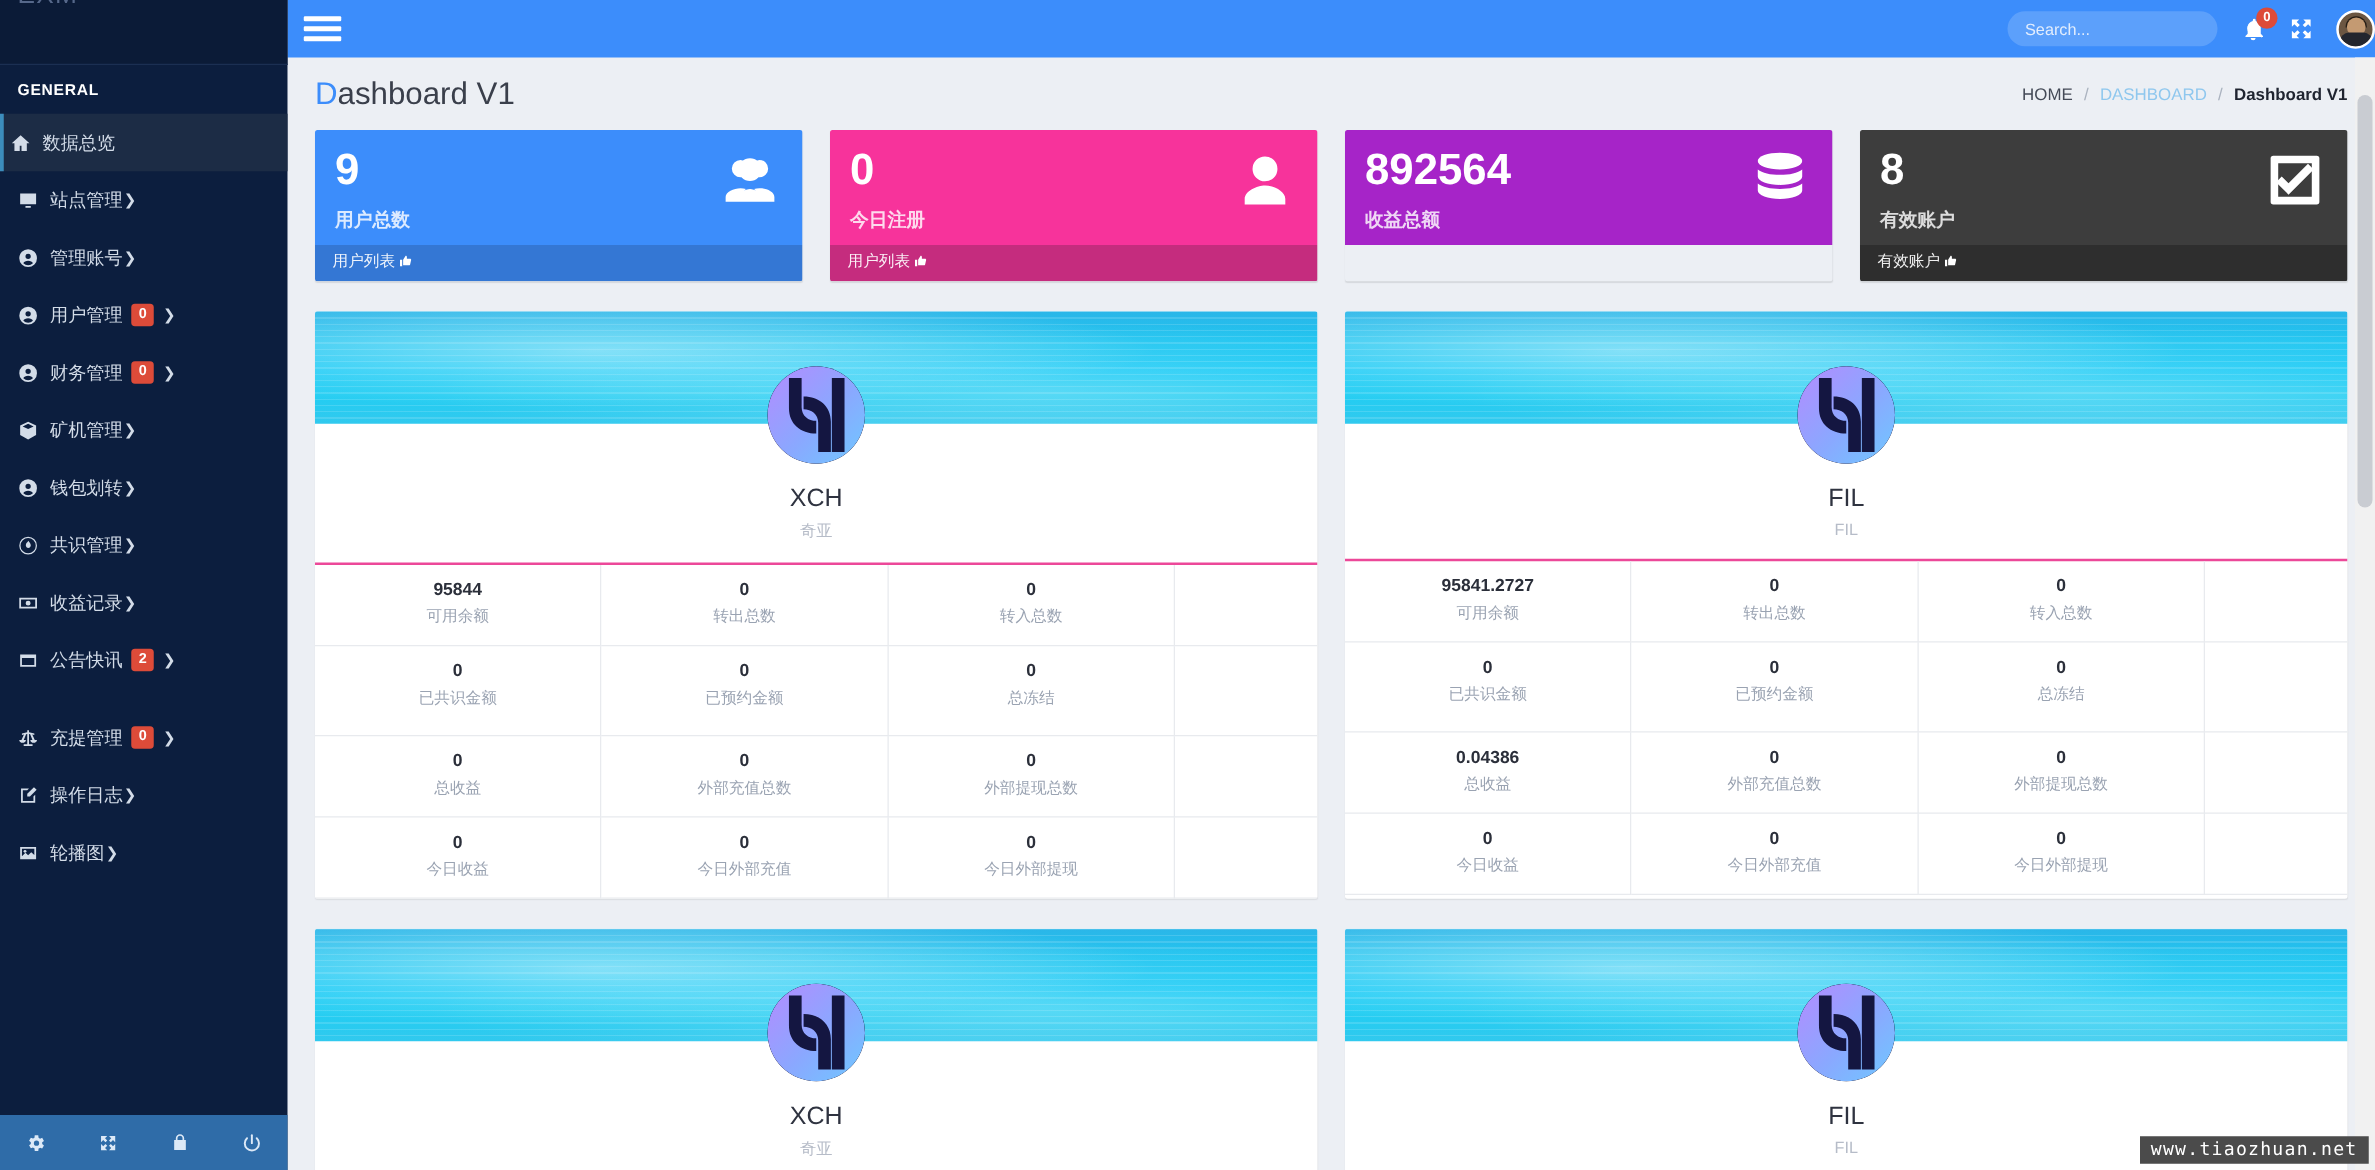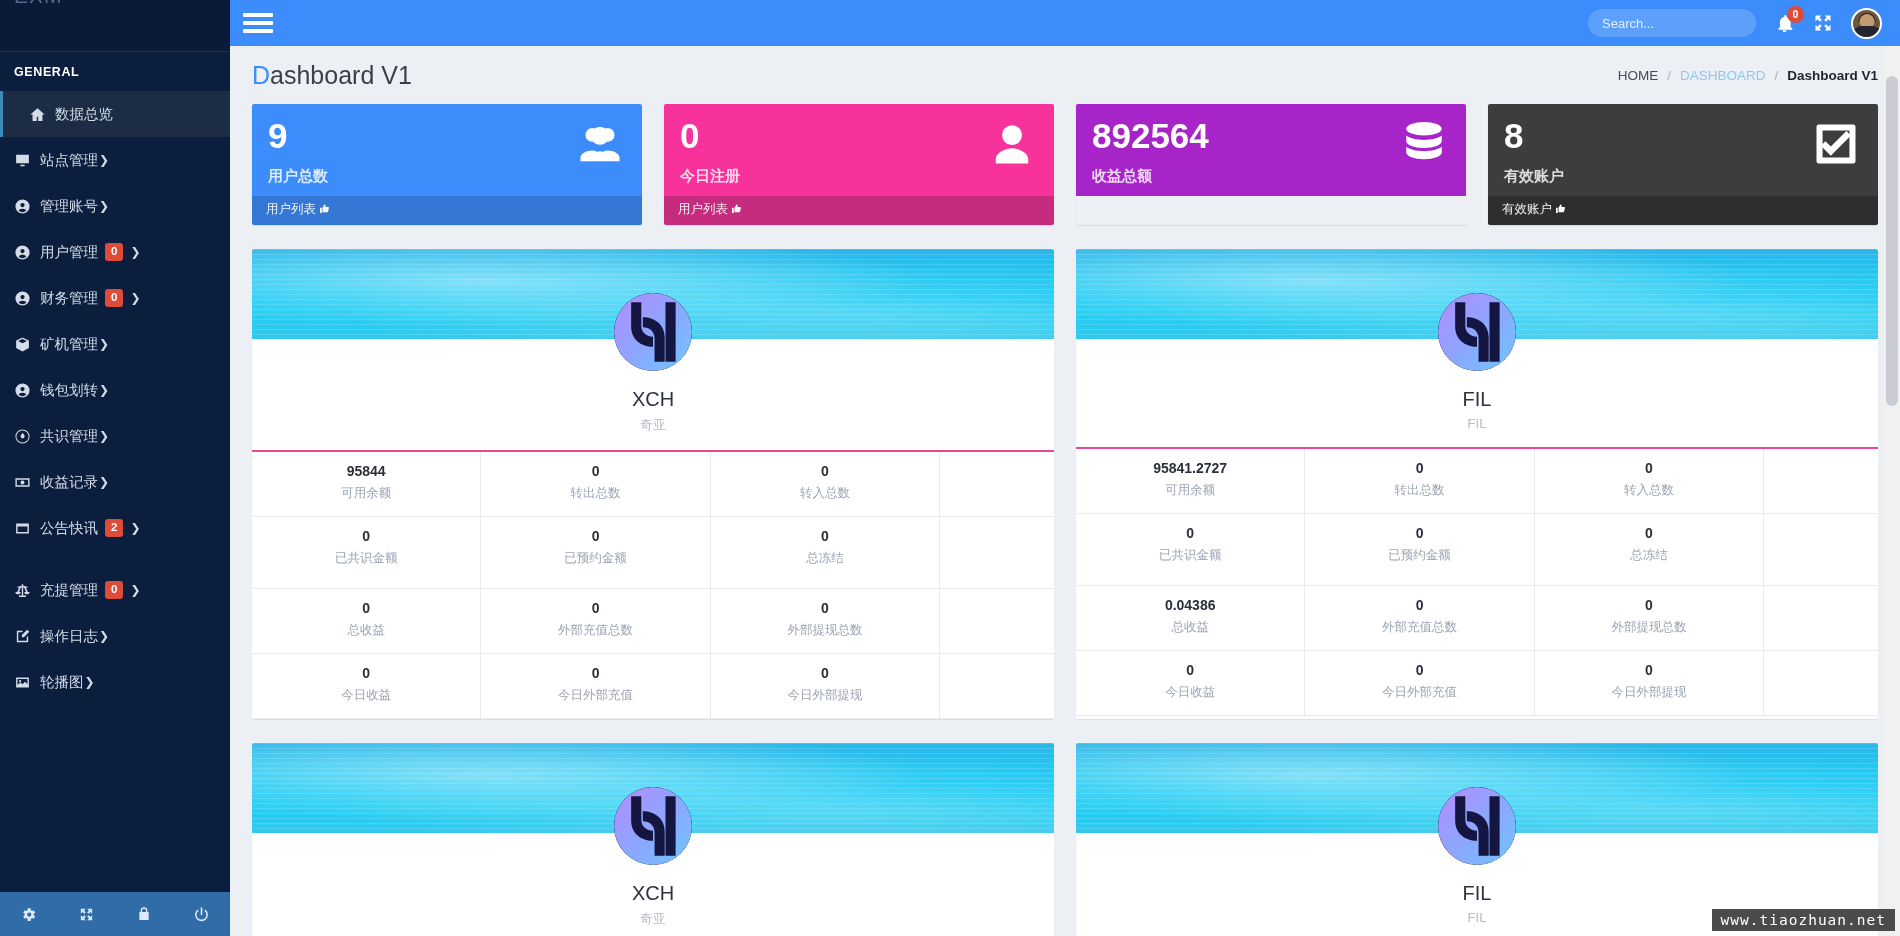--- a/index.html
+++ b/index.html
@@ -22,21 +22,21 @@
   }
   .brand-text { font-size: 21px; color: #56688a; letter-spacing: 1px; margin-top: -16px; }
   .sb-header {
     font-size: 12.5px; font-weight: bold; color: #ffffff;
     letter-spacing: .6px; padding: 13px 0 12px 14px;
   }
   .sb-item {
     display: flex; align-items: center; height: 46px; padding-left: 14px;
     color: #d3dce8; font-size: 14.5px; cursor: pointer; position: relative;
   }
-  .sb-item.active { background: #1c2c45; border-left: 3px solid #3c8dbc; padding-left: 26px; }
+  .sb-item.active { background: #1c2c45; border-left: 3px solid #3c8dbc; padding-left: 5px; }
   .sb-ic {
     width: 26px; min-width: 26px; display: inline-flex; align-items: center;
     justify-content: flex-start; color: #d3dce8;
   }
   .sb-ic svg { display: block; }
   .sb-label { white-space: nowrap; }
   .sb-caret { font-size: 12px; margin-left: 1px; color: #d3dce8; }
   .sb-badge {
     background: #dd4b39; color: #fff; font-size: 11.5px; font-weight: bold;
     border-radius: 3px; padding: 2px 6px; margin: 0 6px 0 7px; line-height: 1.15;
@@ -54,21 +54,21 @@
   
   #topbar {
     position: absolute; left: 230px; top: 0; right: 0; height: 46px;
     background: #3c8dfb; display: flex; align-items: center; z-index: 25;
   }
   #hamburger {
     width: 56px; height: 46px; display: flex; flex-direction: column;
     align-items: center; justify-content: center; cursor: pointer; gap: 4px;
   }
   #hamburger span { display: block; width: 30px; height: 4px; background: #fff; border-radius: 1px; }
-  .tb-right { margin-left: auto; display: flex; align-items: center; padding-right: 18px; gap: 18px; }
+  .tb-right { margin-left: auto; display: flex; align-items: center; gap: 18px; }
   .searchbox {
     width: 168px; height: 28px; background: rgba(255,255,255,.17);
     border-radius: 14px; display: flex; align-items: center; padding: 0 8px 0 14px;
   }
   .searchbox input {
     flex: 1; background: transparent; border: 0; outline: none;
     color: #fff; font-size: 13px; font-family: "Liberation Sans", sans-serif;
   }
   .searchbox input::placeholder { color: #e2edfd; }
   .search-btn { background: transparent; border: 0; cursor: pointer; color: #fff; display: flex; }

